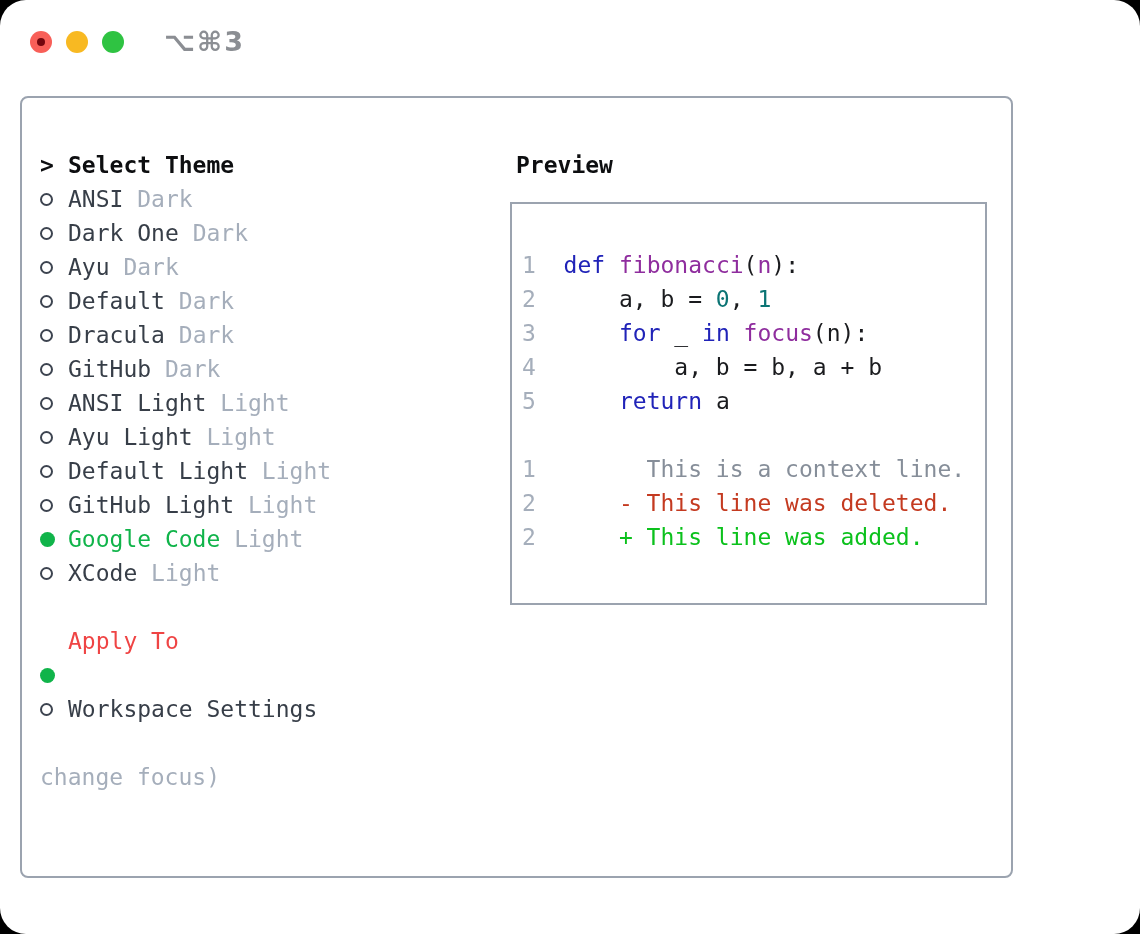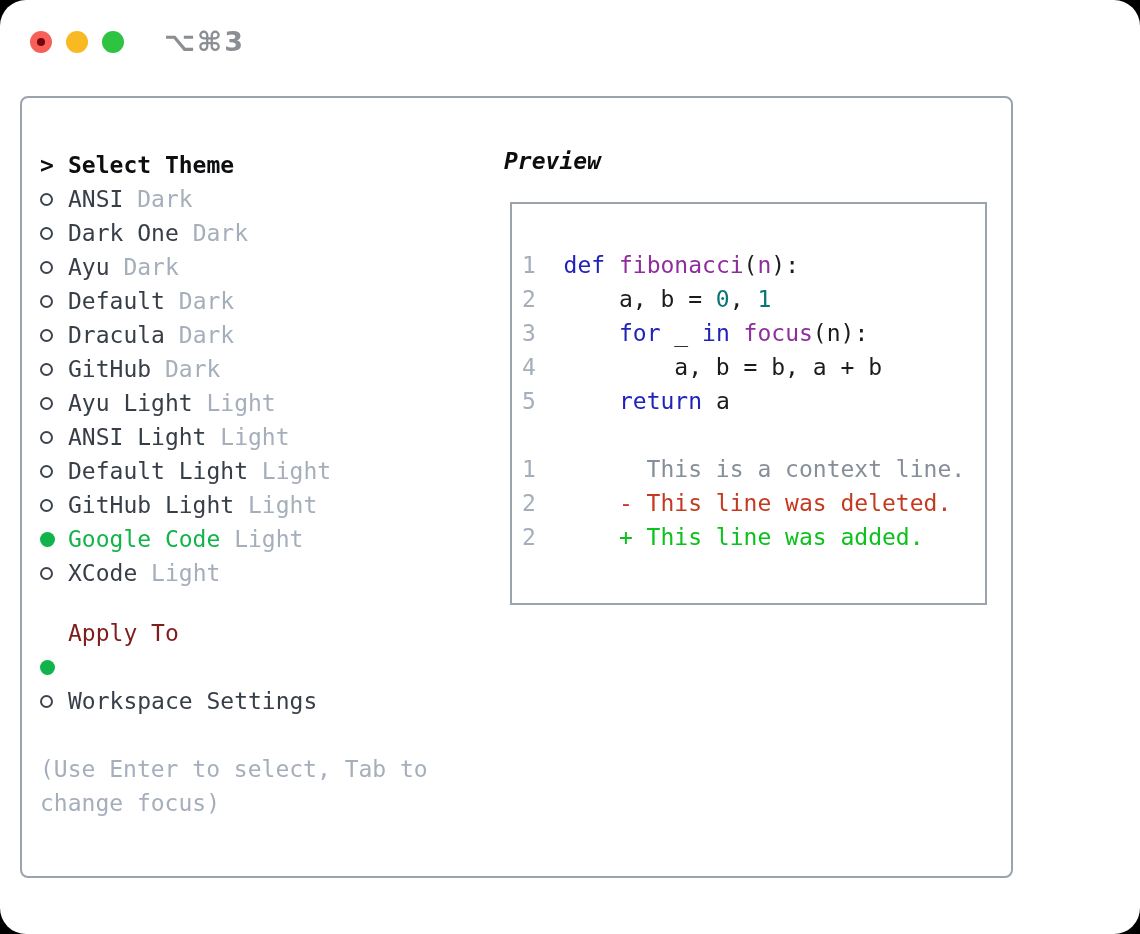--- a/index.html
+++ b/index.html
@@ -35,24 +35,24 @@
   .right-col{flex:1;}
   .row{display:flex;align-items:center;height:34px;}
   .icon-cell{width:28px;flex:none;display:flex;align-items:center;}
   .chevron{font-weight:bold;color:var(--header-dark);}
   .circle{width:13px;height:13px;border-radius:50%;border:2px solid #3d4450;box-sizing:border-box;}
   .circle.filled{width:15px;height:15px;border:none;background:var(--accent-green);}
   .hdr{font-weight:bold;color:var(--header-dark);}
   .label{white-space:pre;}
   .variant{margin-left:1ch;color:var(--muted);text-align:right;}
   .row.selected .name{color:var(--accent-green);}
-  .apply-header{margin-top:26px;color:#7f1d1d;}
+  .apply-header{margin-top:34px;color:#ef4444;}
   .hint{margin-top:34px;color:var(--muted);line-height:34px;}
   
-  .preview-title{height:34px;display:flex;align-items:flex-start;margin-left:5px;font-style:italic;}
+  .preview-title{height:34px;display:flex;align-items:center;margin-left:17px;}
   .preview-box{
     margin-left:11px;margin-top:20px;width:477px;height:403px;box-sizing:border-box;
     border:2px solid var(--border-gray);padding:44px 6px 0 10px;overflow:hidden;background:#fff;
   }
   .pline{display:flex;height:34px;align-items:center;}
   .ln{width:2ch;white-space:pre;color:var(--line-number);flex:none;}
   .lntext{white-space:pre;}
   .tok-pl{color:var(--syntax-plain);}
   .tok-kw{color:var(--syntax-keyword);}
   .tok-fn{color:var(--syntax-function);}
@@ -119,27 +119,27 @@
           <div class="row">
             <span class="icon-cell">
               <span class="circle"></span>
             </span>
             <span class="label"><span class="name">GitHub</span><span class="variant">Dark</span></span>
           </div>
           <div class="row">
             <span class="icon-cell">
               <span class="circle"></span>
             </span>
+            <span class="label"><span class="name">ANSI Light</span><span class="variant">Light</span></span>
+          </div>
+          <div class="row">
+            <span class="icon-cell">
+              <span class="circle"></span>
+            </span>
             <span class="label"><span class="name">Ayu Light</span><span class="variant">Light</span></span>
-          </div>
-          <div class="row">
-            <span class="icon-cell">
-              <span class="circle"></span>
-            </span>
-            <span class="label"><span class="name">ANSI Light</span><span class="variant">Light</span></span>
           </div>
           <div class="row">
             <span class="icon-cell">
               <span class="circle"></span>
             </span>
             <span class="label"><span class="name">Default Light</span><span class="variant">Light</span></span>
           </div>
           <div class="row">
             <span class="icon-cell">
               <span class="circle"></span>
@@ -173,21 +173,20 @@
           </div>
           <div class="row">
             <span class="icon-cell">
               <span class="circle"></span>
             </span>
             <span class="label"><span class="name">Workspace Settings</span></span>
           </div>
         </div>
 
       <div class="hint">
-        <div>(Use Enter to select, Tab to</div>
         <div>change focus)</div>
       </div>
     </div>
 
     <div class="right-col">
       <div class="preview-title">
         <span class="hdr">Preview</span>
       </div>
       <div class="preview-box" id="preview-lines">
           <div class="pline">

